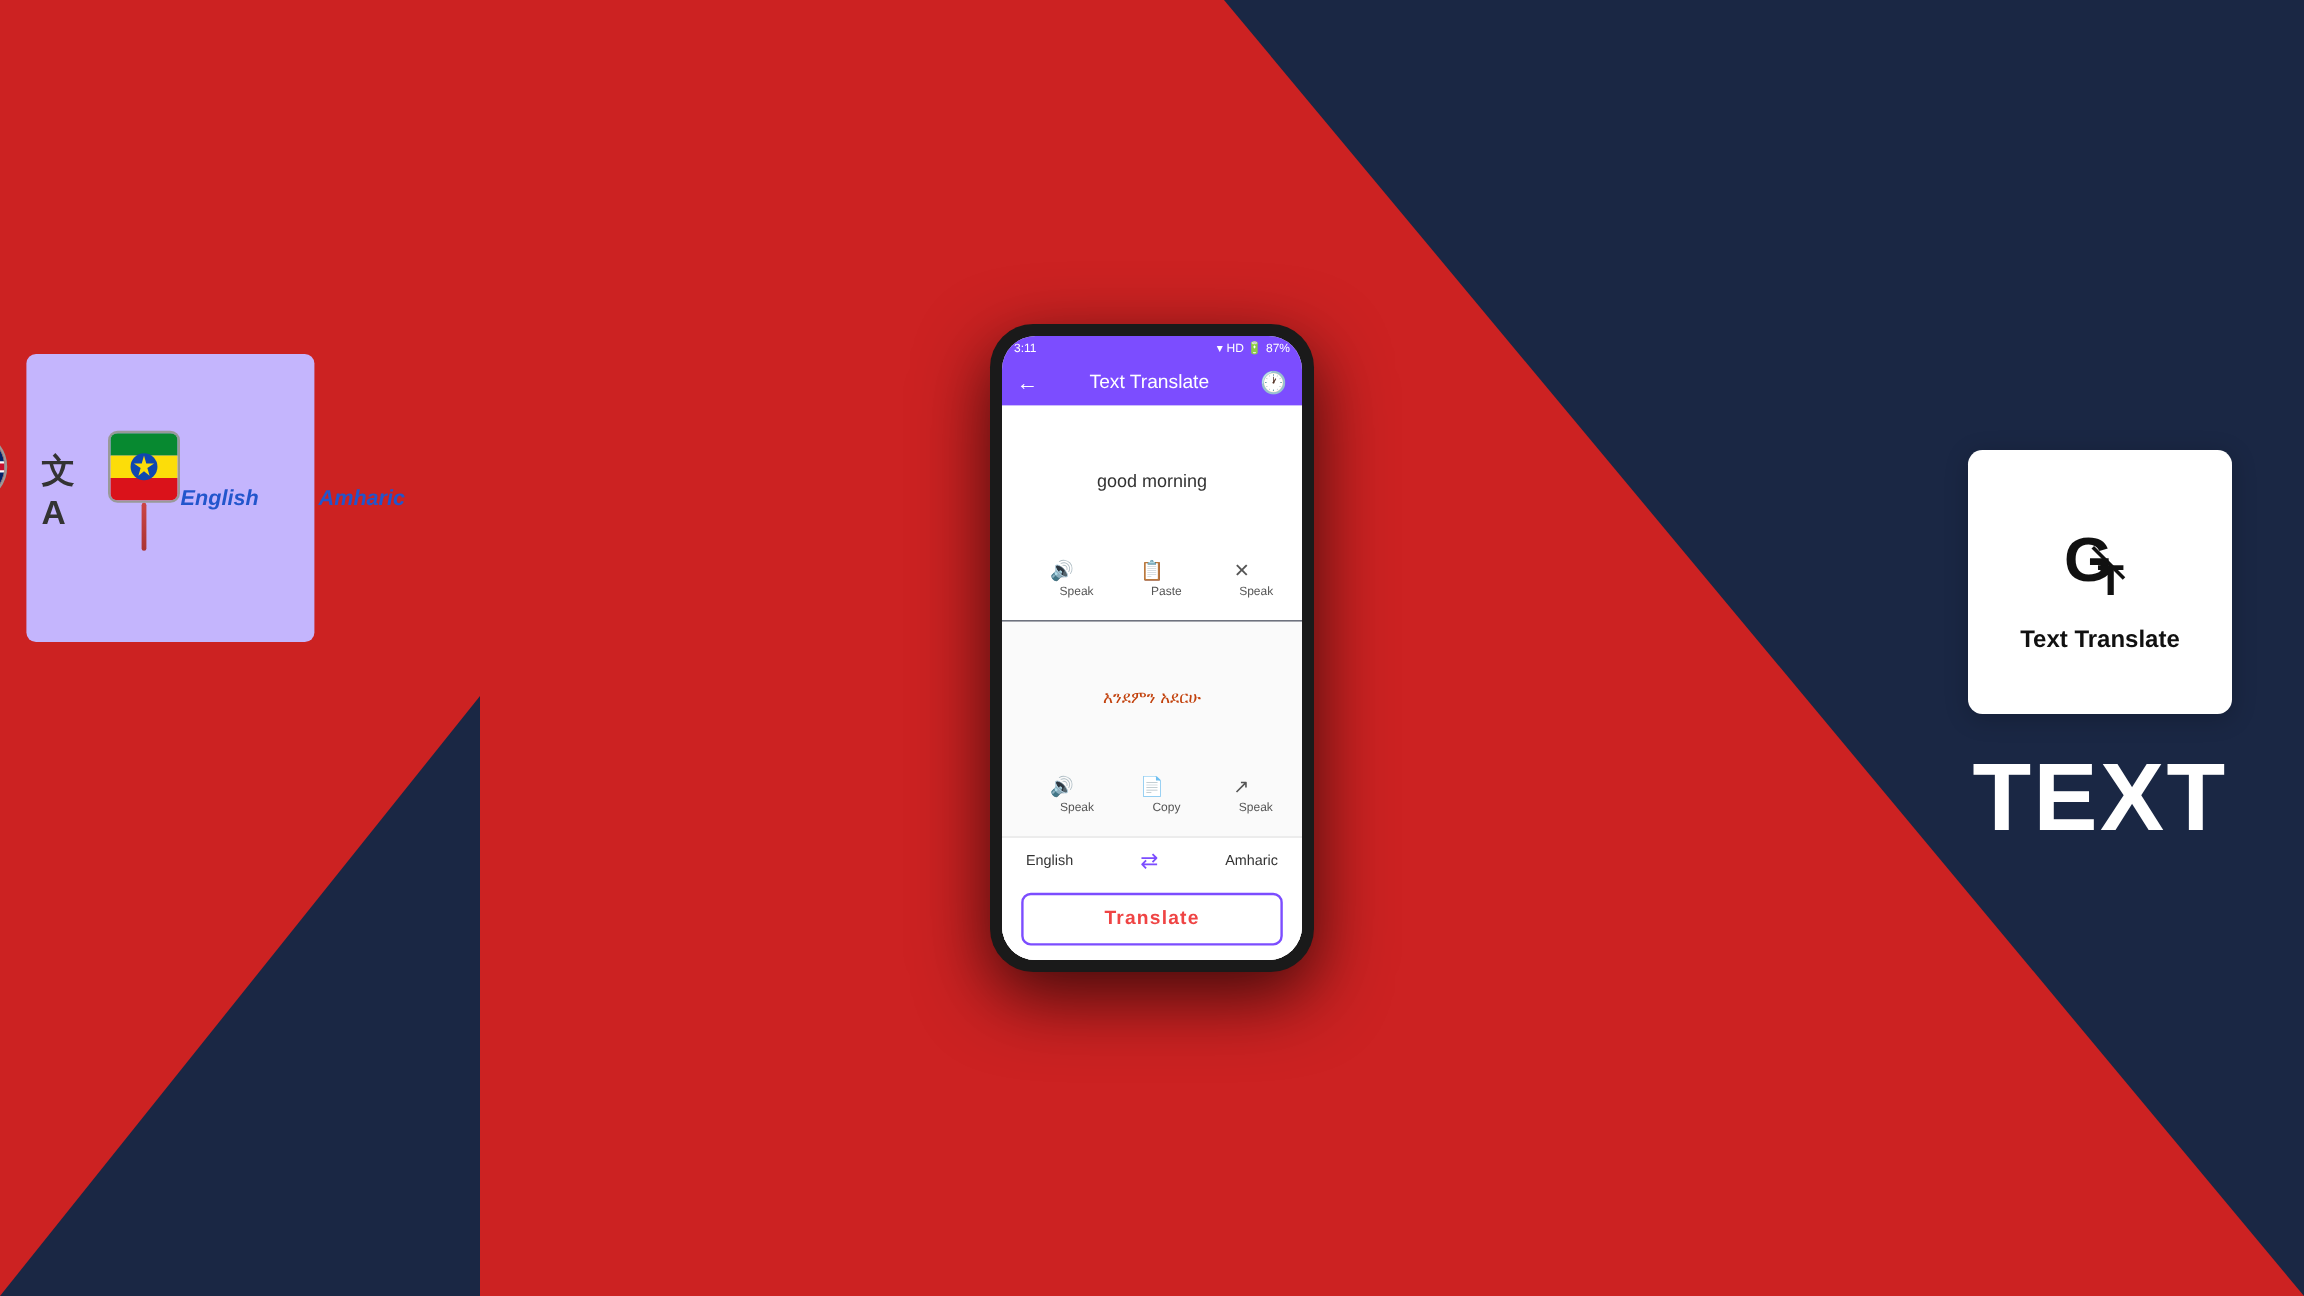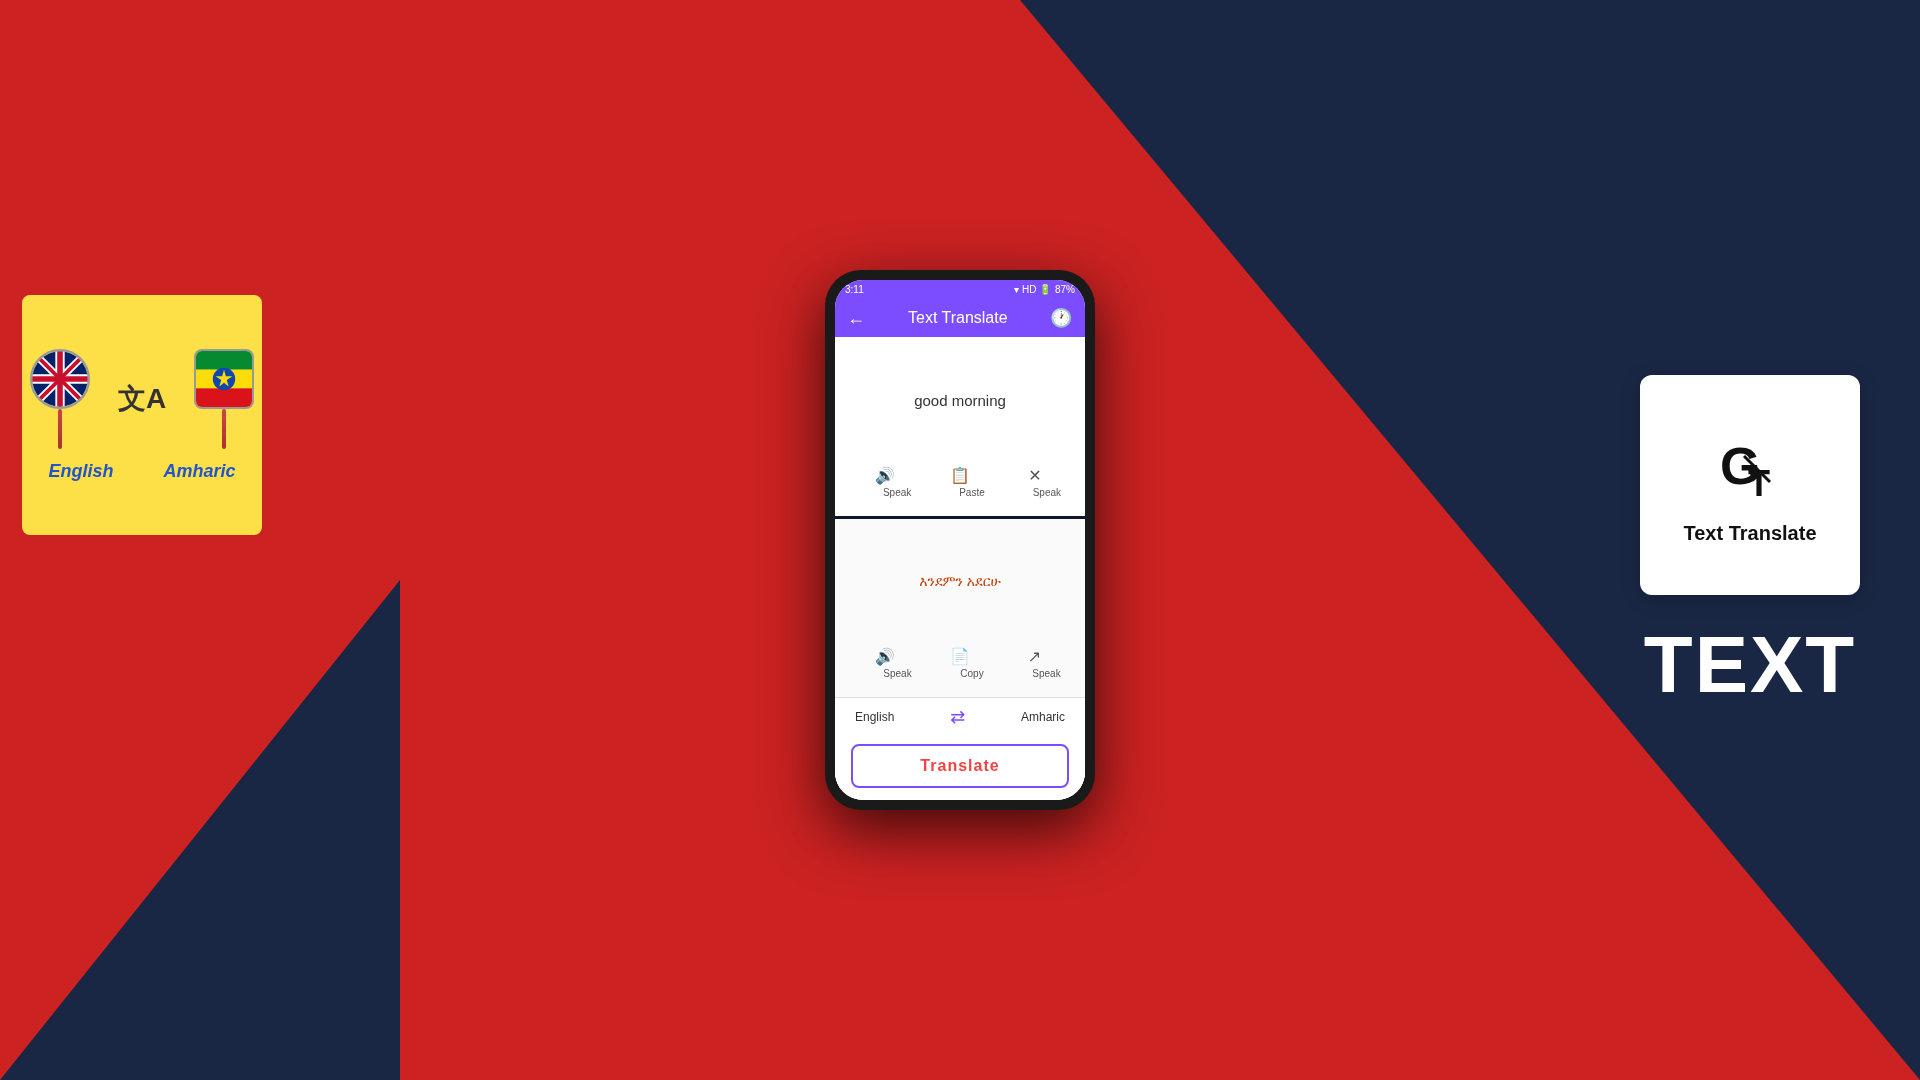--- a/index.html
+++ b/index.html
@@ -46,24 +46,24 @@
       border-color: transparent transparent #1a2744 transparent;
     }
 
     
     .left-card {
       position: absolute;
       left: 22px;
       top: 295px;
       width: 240px;
       height: 240px;
-      background: #fde047;
+      background: #c4b5fd;
       border-radius: 8px;
       display: flex;
-      flex-direction: column;
+      flex-direction: row;
       align-items: center;
       justify-content: center;
       z-index: 10;
     }
 
     .left-card-flags {
       display: flex;
       align-items: center;
       gap: 20px;
       margin-bottom: 12px;
@@ -202,21 +202,21 @@
       background: white;
       overflow: hidden;
     }
 
     
     .input-section {
       flex: 1;
       padding: 12px;
       display: flex;
       flex-direction: column;
-      border-bottom: 3px solid #0f172a;
+      border-bottom: 1px solid #0f172a;
     }
 
     .input-text {
       flex: 1;
       font-size: 15px;
       color: #333;
       text-align: center;
       display: flex;
       align-items: center;
       justify-content: center;

